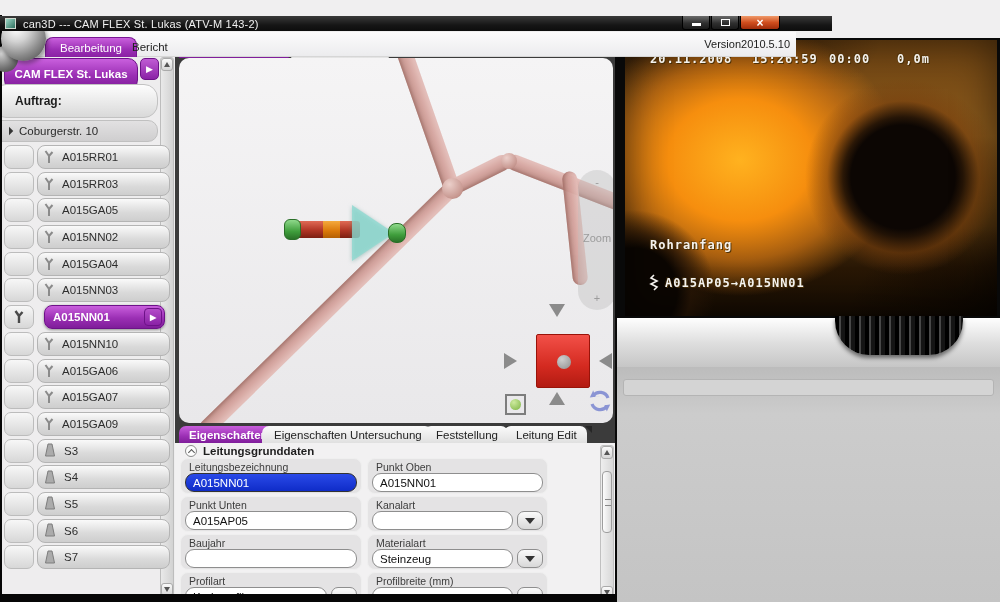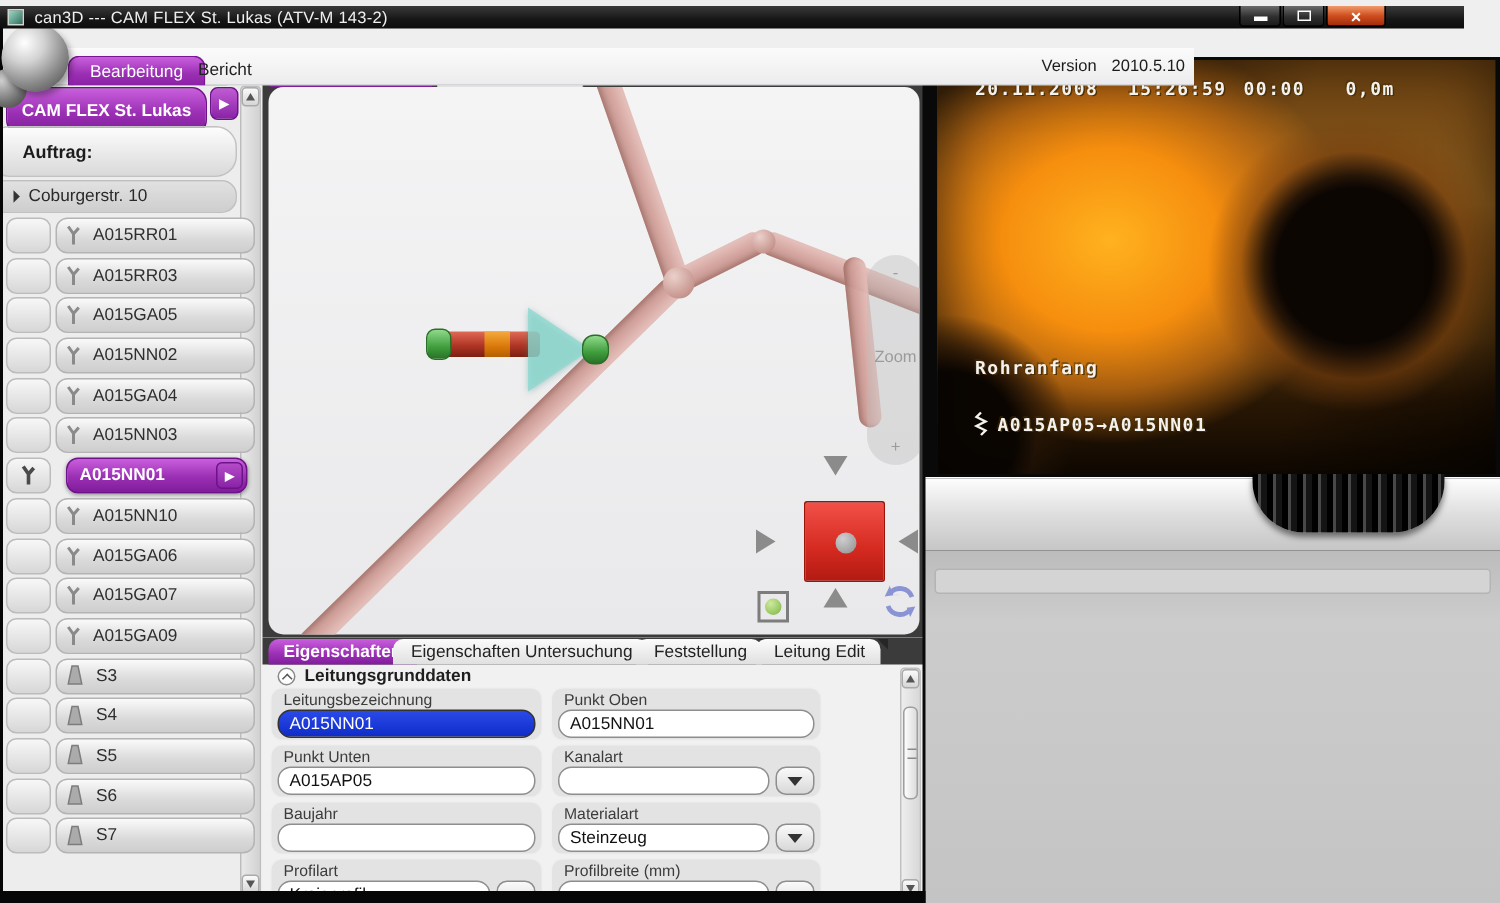--- a/index.html
+++ b/index.html
@@ -1,21 +1,21 @@
 <!DOCTYPE html>
 <html><head>
 <meta charset="utf-8">
 <style>
   * { margin:0; padding:0; box-sizing:border-box; }
   html,body { width:1000px; height:602px; overflow:hidden; background:#000; }
   body { font-family:"Liberation Sans", sans-serif; }
   .window { position:relative; width:1000px; height:602px; background:#f0eff0; overflow:hidden; }
 
   
-  .titlebar { position:absolute; left:0; top:4px; width:976px; height:15px;
+  .titlebar { position:absolute; left:0; top:16px; width:832px; height:15px;
     background:linear-gradient(180deg,#3a3a3a,#161616 60%,#0d0d0d); color:#e8e8e8;
     display:flex; align-items:center; z-index:50; }
   .app-icon { width:11px; height:11px; margin-left:5px; border:1px solid #cfd8cf;
     background:linear-gradient(135deg,#9fd9c8,#2e6f5e); }
   .titlebar .title-text { font-size:11px; margin-left:7px; color:#f0f0f0; letter-spacing:.2px; }
   .win-btns { position:absolute; right:52px; top:0; display:flex; }
   .win-btn { width:28px; height:14px; display:flex; align-items:center; justify-content:center;
     background:linear-gradient(180deg,#6b6b6b,#2f2f2f 55%,#1a1a1a); border:1px solid #000;
     border-top:none; border-radius:0 0 3px 3px; margin-left:1px; }
   .win-btn.close { width:40px; background:linear-gradient(180deg,#f09a6a,#d04e1e 50%,#a02c0a); }
@@ -31,21 +31,21 @@
     box-shadow:2px 3px 4px rgba(0,0,0,.35); z-index:40; }
   .logo-sphere2 { position:absolute; left:-8px; top:46px; width:26px; height:26px; border-radius:50%;
     background:radial-gradient(circle at 35% 30%, #cfcfcf, #707070 60%, #3c3c3c); z-index:39; }
   .menu-tab { position:absolute; top:5px; height:20px; padding:0 14px; display:flex; align-items:center;
     font-size:11.5px; color:#222; border-radius:8px 8px 0 0; z-index:21; }
   .menu-tab.active { background:linear-gradient(180deg,#c95fdd,#9b2fb4 60%,#8a21a4); color:#fff;
     border:1px solid #7a1694; border-bottom:none; }
   .tab-bearbeitung { left:45px; }
   .tab-bericht { left:118px; }
   .version-box { position:absolute; right:6px; top:6px; font-size:11px; color:#1b1b1b; z-index:21; }
-  .version-box b { font-weight:normal; margin-left:10px; }
+  .version-box b { font-weight:normal; }
 
   
   .sidebar { position:absolute; left:0; top:40px; width:175px; height:562px; background:#eeedee; }
   .filter-row { position:absolute; left:40px; top:1px; width:118px; height:16px; background:#fff;
     border:1px solid #9a9a9a; border-radius:10px; display:flex; align-items:center; font-size:11.5px; color:#222; }
   .chev-circle { width:12px; height:12px; border:1px solid #8a8a8a; border-radius:50%;
     margin:0 5px 0 4px; position:relative; background:#fdfdfd; flex:0 0 auto; }
   .chev { position:absolute; width:5px; height:5px; border-right:1.4px solid #555; border-bottom:1.4px solid #555; }
   .chev.down { left:3px; top:2px; transform:rotate(45deg); }
   .chev.up { left:3px; top:4px; transform:rotate(-135deg); }

